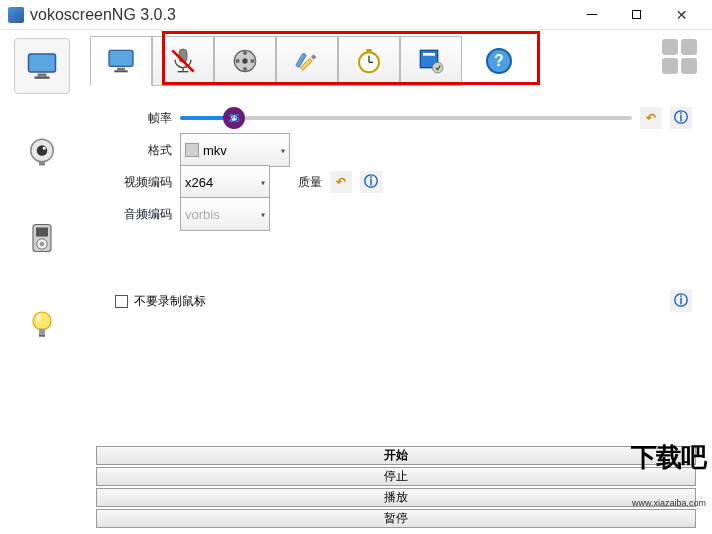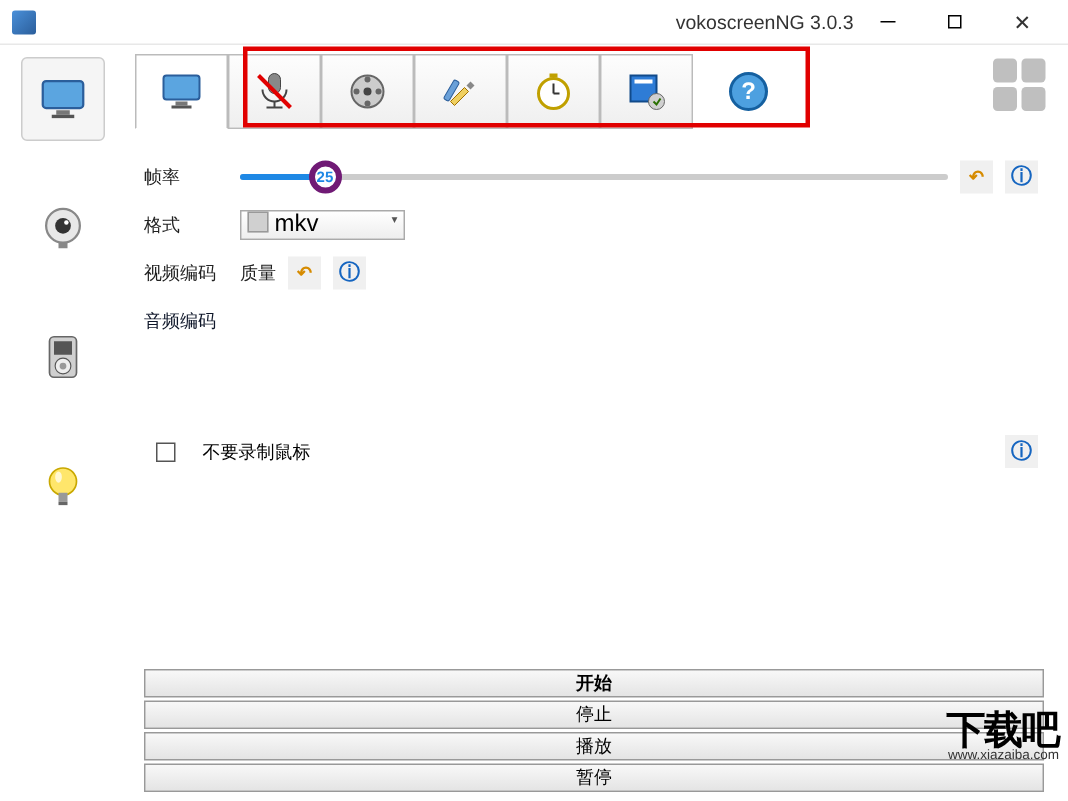--- a/index.html
+++ b/index.html
@@ -1,21 +1,21 @@
 <!DOCTYPE html>
 <html><head>
 <meta charset="utf-8">
 <style>
 * { box-sizing: border-box; margin: 0; padding: 0; font-family: "Microsoft YaHei", Arial, sans-serif; }
 body { width: 712px; height: 534px; background: #fff; font-size: 12px; overflow: hidden; }
 
 
 .titlebar { height: 30px; background: #fff; border-bottom: 1px solid #e8e8e8; display: flex; align-items: center; padding: 0 8px; }
 .titlebar .app-icon { width: 16px; height: 16px; background: linear-gradient(135deg,#4a90d9,#2b5e9b); border-radius: 2px; margin-right: 6px; }
-.titlebar .title { flex: 1; font-size: 13px; color: #333; text-align: right; }
+.titlebar .title { flex: 1; font-size: 16px; color: #333; }
 .win-btn { width: 45px; height: 28px; display: flex; align-items: center; justify-content: center; color: #333; }
 .win-line { width: 10px; height: 1px; background: #000; }
 .win-sq { width: 9px; height: 9px; border: 1px solid #000; }
 .win-x { font-size: 14px; line-height: 1; }
 
 .content { display: flex; height: 504px; }
 
 
 .sidebar { width: 90px; background: #fff; padding: 8px 6px 0 14px; display: flex; flex-direction: column; gap: 30px; }
 .side-item { width: 56px; height: 56px; display: flex; align-items: center; justify-content: center; border-radius: 4px; }
@@ -29,49 +29,49 @@
 .tab { width: 62px; height: 50px; border: 1px solid #bbb; background: linear-gradient(#fdfdfd,#efefef); display: flex; align-items: center; justify-content: center; position: relative; }
 .tab.selected { background: #fff; border-bottom-color: #fff; }
 .red-box { position: absolute; top: 31px; left: 162px; width: 378px; height: 54px; border: 3px solid #e10000; pointer-events: none; z-index: 10; }
 .tab-extras { margin-left: auto; width: 40px; height: 40px; display: flex; align-items: center; }
 .grid4 { display: grid; grid-template-columns: 16px 16px; gap: 3px; }
 .grid4 div { background: #bfbfbf; border-radius: 3px; height: 16px; }
 
 
 .settings { flex: 1; background: #fff; padding: 6px 10px 0 6px; }
 .row { display: flex; align-items: center; height: 32px; gap: 8px; }
-.label { width: 56px; font-size: 12px; color: #222; }
+.label { width: 56px; text-align: right; font-size: 12px; color: #222; margin-left: 20px; }
 .label.disabled { color: #0f172a; }
-.select { height: 20px; border: 1px solid #aaa; background: linear-gradient(#fff,#eee); font-family: monospace; font-size: 16px; padding: 0 14px 0 4px; position: relative; display: inline-flex; align-items: flex-start; }
+.select { height: 34px; border: 1px solid #aaa; background: linear-gradient(#fff,#eee); font-family: monospace; font-size: 13px; padding: 0 14px 0 4px; position: relative; display: inline-flex; align-items: center; }
 .select::after { content: "▾"; position: absolute; right: 3px; font-size: 10px; color: #555; }
 .select.disabled { color: #aaa; }
 .slider-wrap { flex: 1; display: flex; align-items: center; position: relative; height: 22px; }
 .track { flex: 1; height: 4px; background: #ccc; border-radius: 2px; position: relative; }
 .track .fill { position: absolute; left: 0; top: 0; height: 4px; background: #1e88e5; border-radius: 2px; }
-.thumb { position: absolute; width: 22px; height: 22px; border-radius: 50%; background: #fff; border: 4px solid #701a75; top: 50%; transform: translate(-50%,-50%); display: flex; align-items: center; justify-content: center; font-size: 10px; font-weight: bold; color: #1e88e5; }
+.thumb { position: absolute; width: 22px; height: 22px; border-radius: 50%; background: #fff; border: 8px solid #701a75; top: 50%; transform: translate(-50%,-50%); display: flex; align-items: center; justify-content: center; font-size: 10px; font-weight: bold; color: #1e88e5; }
 .icon-btn { width: 22px; height: 22px; display: flex; align-items: center; justify-content: center; background: #f0f0f0; }
 .undo { color: #d68b00; font-weight: bold; }
 .info { color: #1565c0; font-weight: bold; font-size: 14px; }
-.checkbox-row { display: flex; align-items: center; gap: 18px; margin: 60px 0 0 8px; }
+.checkbox-row { display: flex; align-items: center; gap: 6px; margin: 60px 0 0 19px; }
 .checkbox { width: 13px; height: 13px; border: 1px solid #555; }
 .info-right { margin-left: auto; }
 
 
 .bottom-bar { display: flex; gap: 2px; padding: 2px 6px 6px 6px; margin-top: auto; flex-direction: column; }
 .btn { flex: 1; height: 24px; border: 1px solid #999; background: linear-gradient(#f8f8f8,#e4e4e4); display: flex; align-items: center; justify-content: center; font-size: 12px; }
 .btn.primary { font-weight: bold; }
 
 
 .icon-svg { width: 36px; height: 36px; }
 .tab .icon-svg { width: 32px; height: 32px; }
 
 
 .watermark { position: absolute; right: 6px; bottom: 26px; text-align: right; line-height: 1; }
 .watermark .big { font-size: 26px; font-weight: 900; letter-spacing: -1px; }
-.watermark .url { font-size: 9px; color: #333; }
+.watermark .url { font-size: 9px; color: #333; margin-top: 29px; }
 
 
 .fmt-icon { width: 14px; height: 14px; background: #d0d0d0; display: inline-block; margin-right: 4px; border: 1px solid #999; }
 </style>
 </head>
 <body>
 
 <div class="titlebar">
   <div class="app-icon"></div>
   <div class="title">vokoscreenNG 3.0.3</div>
@@ -209,27 +209,33 @@
       <div class="row">
         <div class="label">格式</div>
         <div class="select" style="width:110px">
           <span class="fmt-icon"></span>
           <span>mkv</span>
         </div>
       </div>
 
       <div class="row">
         <div class="label">视频编码</div>
+        <div class="select" style="width:90px">
+          <span>x264</span>
+        </div>
         <div class="label" style="width:auto">质量</div>
         <div class="icon-btn undo">↶</div>
         <div class="icon-btn info">ⓘ</div>
       </div>
 
       <div class="row">
         <div class="label disabled">音频编码</div>
+        <div class="select disabled" style="width:90px">
+          <span>vorbis</span>
+        </div>
       </div>
 
       <div class="checkbox-row">
         <div class="checkbox"></div>
         <div>不要录制鼠标</div>
         <div class="icon-btn info info-right">ⓘ</div>
       </div>
 
       <div class="watermark">
         <div class="big">下载吧</div>

